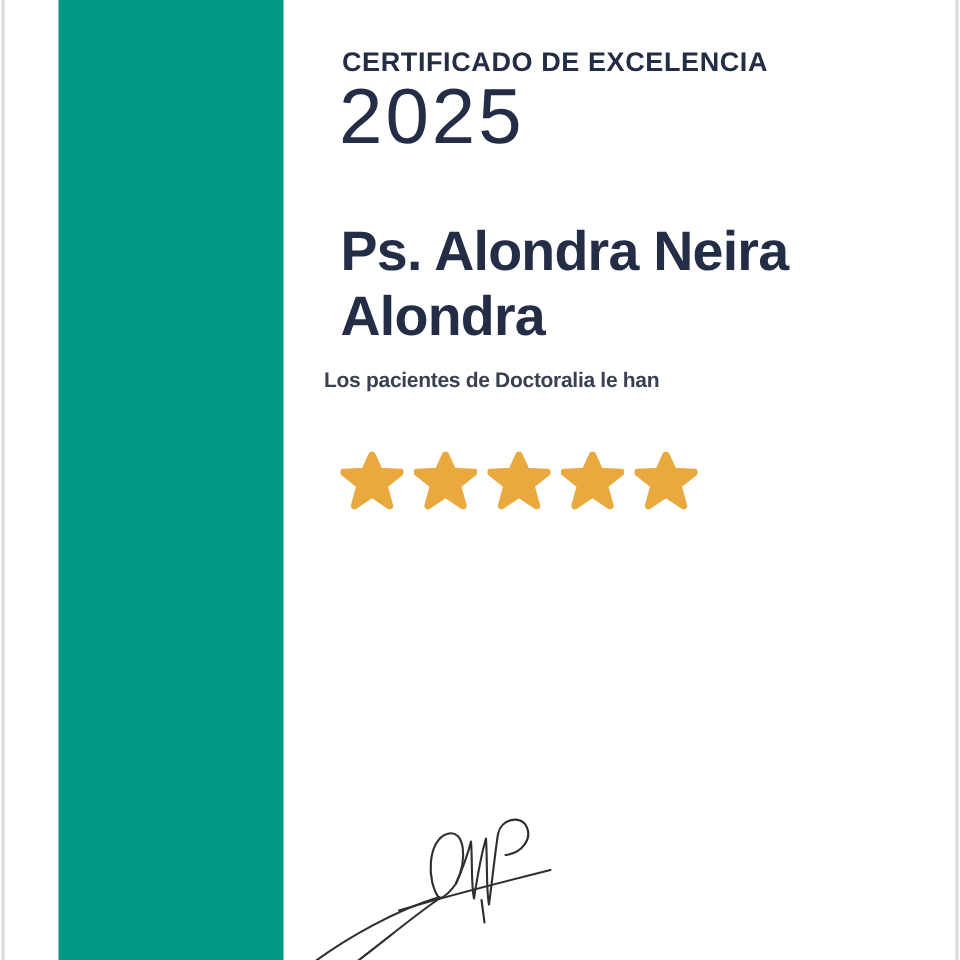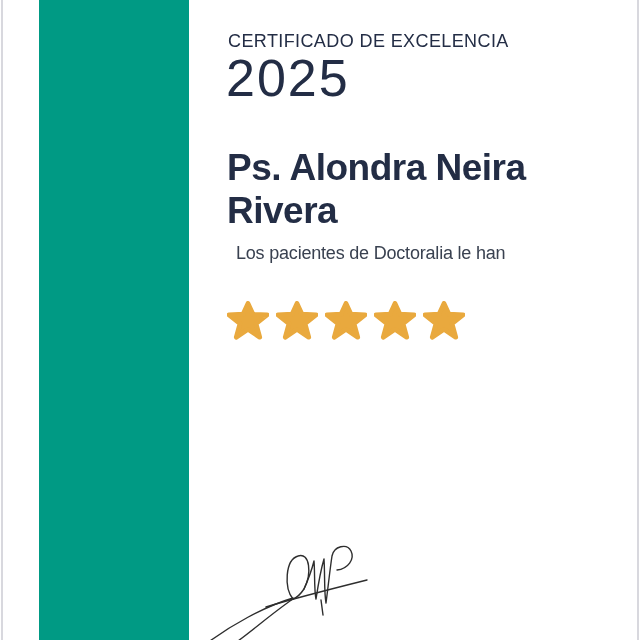--- a/index.html
+++ b/index.html
@@ -32,21 +32,21 @@
     width:150px;height:640px;
     background:var(--accent);
   }
   .content{
     position:absolute;
     left:0;top:0;width:640px;height:640px;
   }
   .eyebrow{
     position:absolute;
     left:228px;top:31px;
-    font-size:18px;font-weight:400;
+    font-size:18px;font-weight:700;
     letter-spacing:0.4px;
     color:var(--navy);
     white-space:nowrap;
   }
   .year{
     position:absolute;
     left:226px;top:52px;
     font-size:52px;font-weight:400;
     letter-spacing:2px;
     line-height:52px;
@@ -56,23 +56,23 @@
     position:absolute;
     left:227px;top:146px;
     width:320px;
     font-size:37px;font-weight:700;
     letter-spacing:-0.5px;
     line-height:43px;
     color:var(--navy);
   }
   .description{
     position:absolute;
-    left:236px;top:240px;
+    left:216px;top:240px;
     width:330px;
-    font-size:18px;font-weight:400;
+    font-size:14px;font-weight:700;
     letter-spacing:-0.2px;
     line-height:27px;
     color:var(--body);
   }
   .stars{
     position:absolute;
     left:227px;top:301px;
     display:flex;
     gap:7px;
   }
@@ -94,21 +94,21 @@
 <div class="band"></div>
 
 <div class="content">
 
   <div class="eyebrow">CERTIFICADO DE EXCELENCIA</div>
 
   <div class="year">2025</div>
 
   <div class="recipient">
     <span>Ps. Alondra Neira</span><br>
-    <span>Rivera</span>
+    <span>Alondra</span>
   </div>
 
   <div class="description">
     <span>Los pacientes de Doctoralia le han</span><br>
   </div>
 
   <div class="stars">
   <svg width="42" height="40" viewBox="0 0 44 42">
     <path d="M22,2.5 L27.2,13.9 L42,14.5 L30.4,23.7 L34.3,38 L22,29.8 L9.7,38 L13.6,23.7 L2,14.5 L16.8,13.9 Z" fill="var(--gold)" stroke="var(--gold)" stroke-width="5" stroke-linejoin="round"></path>
   </svg>

